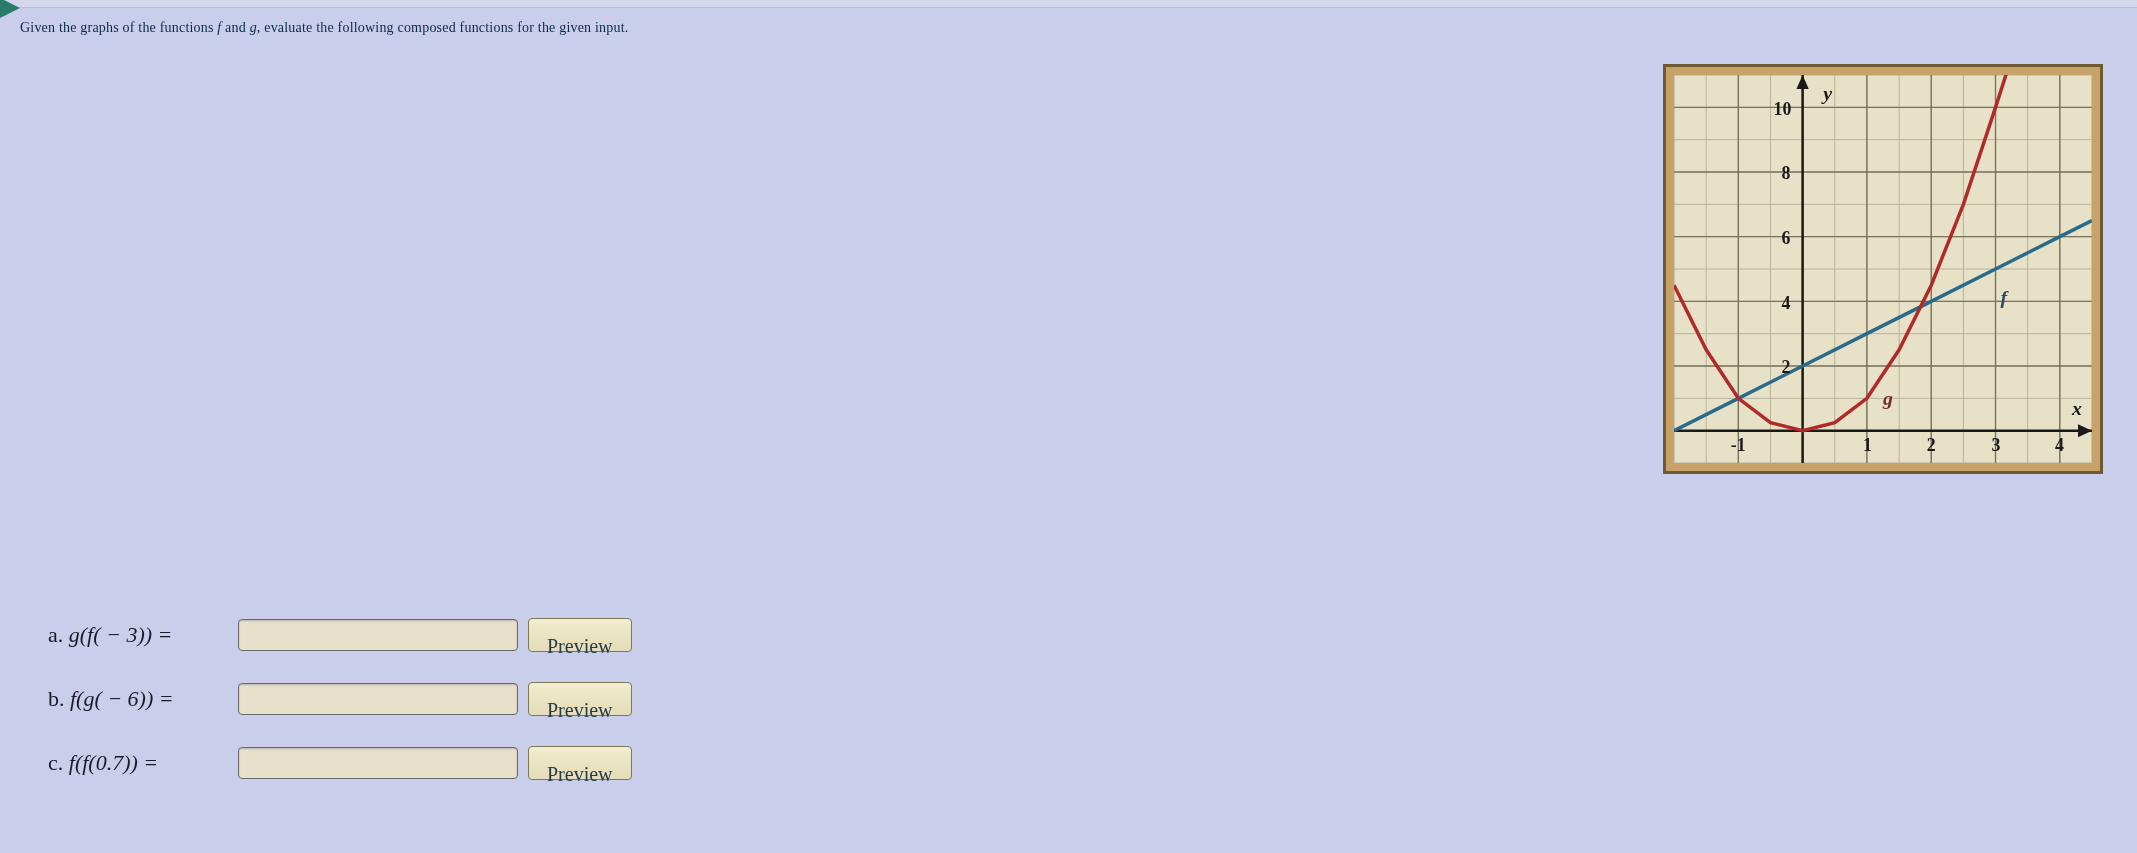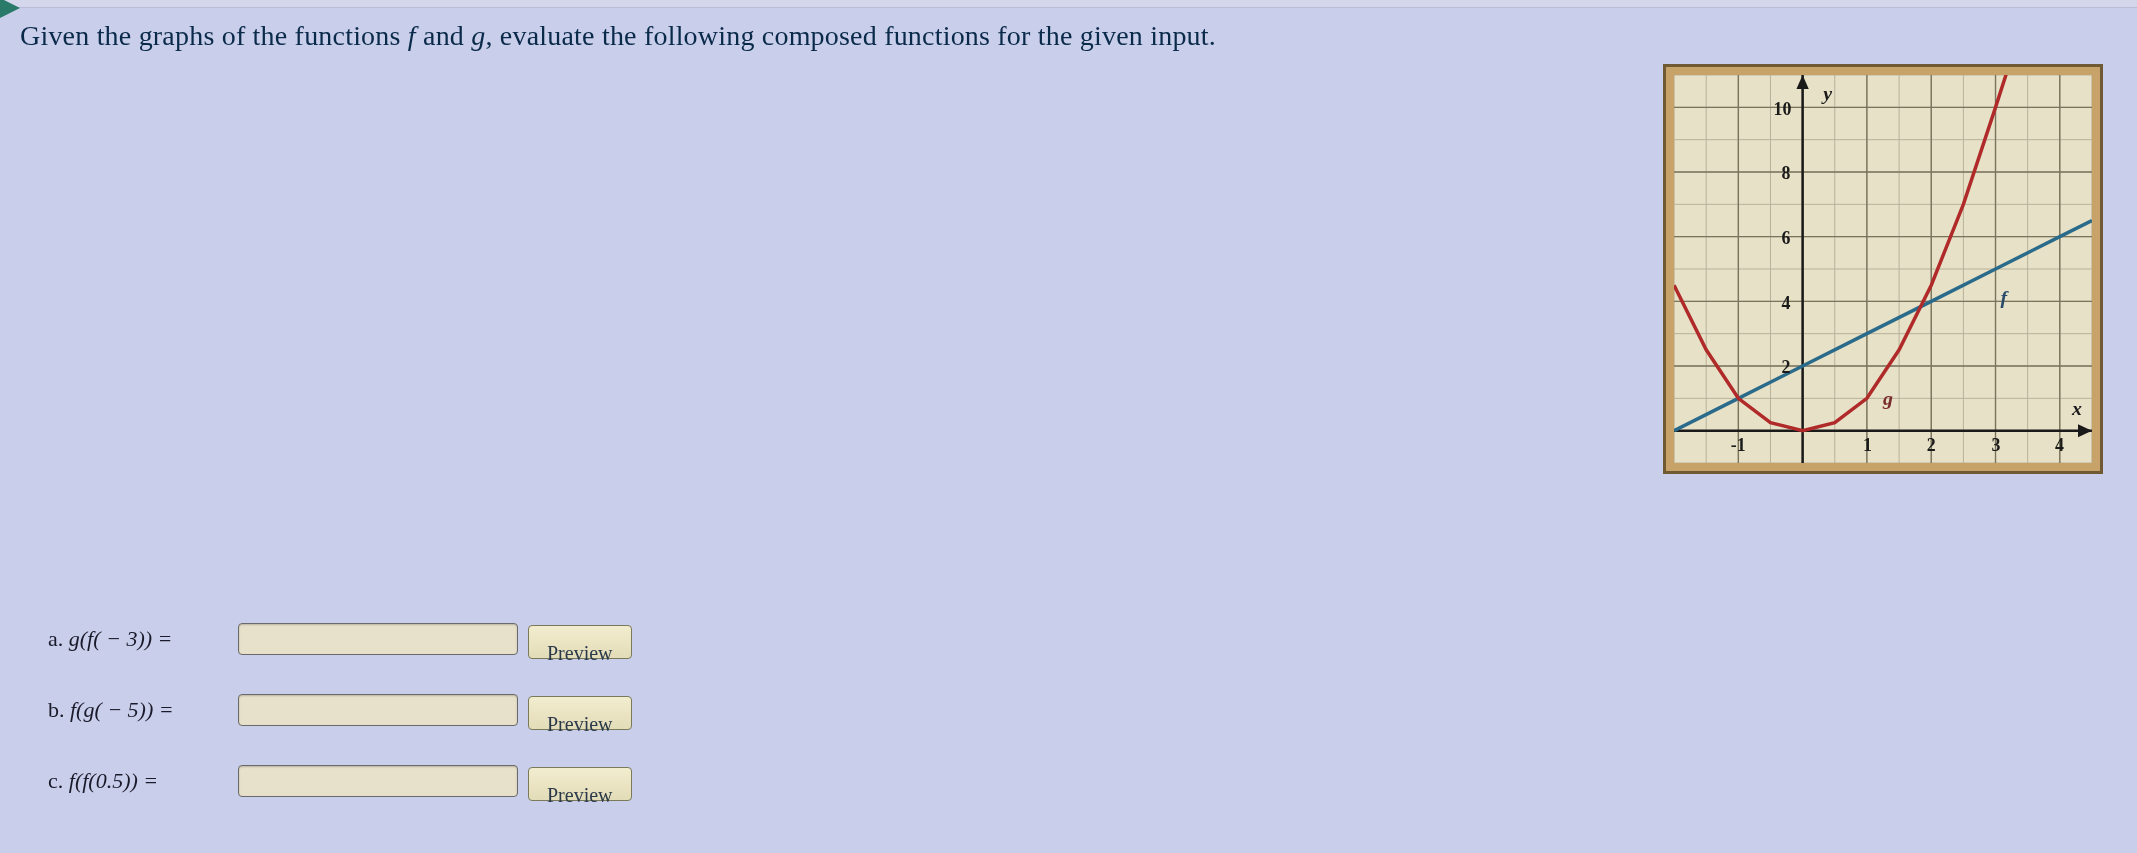--- a/index.html
+++ b/index.html
@@ -23,21 +23,21 @@
     border-left: 20px solid #2a7a6a;
     border-top: 10px solid transparent;
     border-bottom: 10px solid transparent;
   }
   .main {
     position: relative;
     padding: 12px 20px;
     height: calc(100% - 8px);
   }
   .prompt {
-    font-size: 28px;
+    font-size: 14px;
     color: #0a2a4a;
     letter-spacing: .2px;
   }
   .prompt .ital { font-style: italic; }
   .graph-frame {
     position: absolute;
     right: 34px;
     top: 56px;
     width: 440px;
     height: 410px;
@@ -62,21 +62,20 @@
   .preview-btn {
     height: 34px;
     padding: 16px 18px;
     border: 1px solid #7a7a5a;
     border-radius: 4px;
     background: linear-gradient(#f2edcf,#e3dcb8);
     color: #2a3a4a;
     font-family: Georgia, serif;
     font-size: 20px;
     cursor: pointer;
-    margin-top: 7px;
   }
 </style>
 </head>
 <body>
 
 <div class="top-strip">
   <div class="nav-arrow"></div>
 </div>
 
 <div class="main">
@@ -179,26 +178,26 @@
   <div class="inputs">
     <div class="row">
       <span class="label">
         <span class="lt">a. </span><span class="fn">g(f( − 3)) = </span>
       </span>
       <input class="answer" value="" style="">
       <button class="preview-btn">Preview</button>
     </div>
     <div class="row">
       <span class="label">
-        <span class="lt">b. </span><span class="fn">f(g( − 5)) = </span>
+        <span class="lt">b. </span><span class="fn">f(g( − 6)) = </span>
       </span>
       <input class="answer" value="" style="">
       <button class="preview-btn">Preview</button>
     </div>
     <div class="row">
       <span class="label">
-        <span class="lt">c. </span><span class="fn">f(f(0.5)) = </span>
+        <span class="lt">c. </span><span class="fn">f(f(0.7)) = </span>
       </span>
       <input class="answer" value="" style="">
       <button class="preview-btn">Preview</button>
     </div>
   </div>
 </div>
 
 </body></html>

